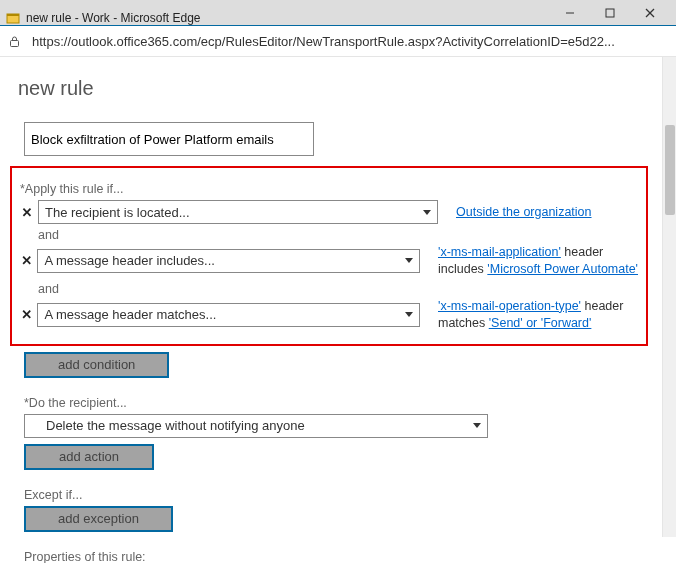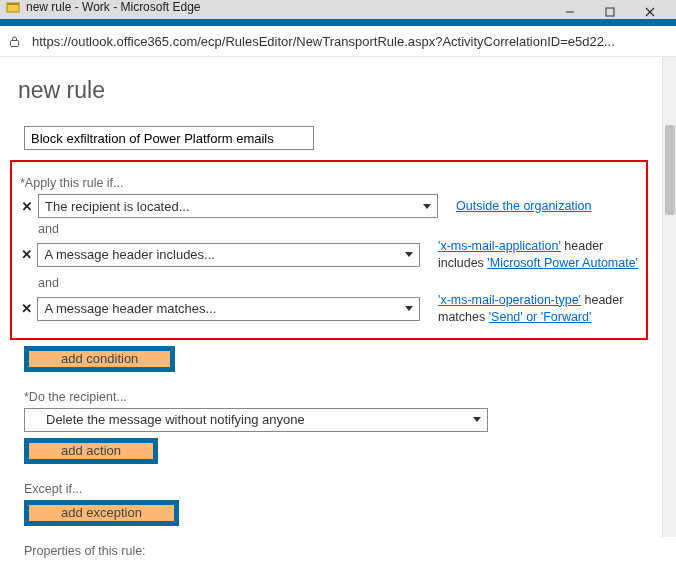--- a/index.html
+++ b/index.html
@@ -8,23 +8,23 @@
     font-family: "Segoe UI", Arial, sans-serif;
     font-size: 13px;
     color: #333;
     background: #fff;
     width: 676px;
   }
   .titlebar {
     height: 26px;
     background: #ddd;
     display: flex;
-    align-items: flex-start;
+    align-items: flex-end;
     padding: 0 6px;
-    border-bottom: 7px solid #0369a1;
+    border-bottom: 1px solid #0369a1;
   }
   .titlebar-icon {
     width: 14px; height: 14px;
     margin-right: 6px;
     display: inline-flex;
     align-items: center;
     justify-content: center;
   }
   .titlebar-title {
     flex: 1;
@@ -71,29 +71,29 @@
   .scroll-thumb {
     position: absolute;
     top: 68px;
     left: 2px;
     width: 10px;
     height: 90px;
     background: #c2c2c2;
     border-radius: 2px;
   }
   h1.page-title {
-    font-size: 23px;
+    font-size: 20px;
     font-weight: 300;
     color: #555;
     margin: 4px 0 22px 0;
   }
   .label { color: #555; margin-bottom: 4px; }
   .name-input {
     width: 290px;
-    height: 24px;
+    height: 34px;
     border: 1px solid #888;
     padding: 2px 6px;
     font-size: 13px;
   }
   .highlight-box {
     border: 2px solid #e00000;
     padding: 6px 8px 8px 8px;
     margin-top: 10px;
     margin-left: -8px;
   }
@@ -136,22 +136,22 @@
     font-size: 12.5px;
     color: #333;
     max-width: 200px;
     line-height: 1.35;
   }
   .side-text a { color: #0066cc; text-decoration: underline; cursor: pointer; text-align: center; }
   .and-text { color: #666; font-size: 12.5px; margin: 2px 0 2px 18px; }
   .btn {
     height: 26px;
     min-width: 130px;
-    border: 5px solid #0369a1;
-    background: #fdba74;
+    border: 2px solid #0369a1;
+    background: #a3a3a3;
     color: #444;
     font-size: 13px;
     padding: 0 32px;
   }
   .form-block { margin-left: 6px; }
   .spacer-sm { height: 10px; }
 </style>
 </head>
 <body>
 

